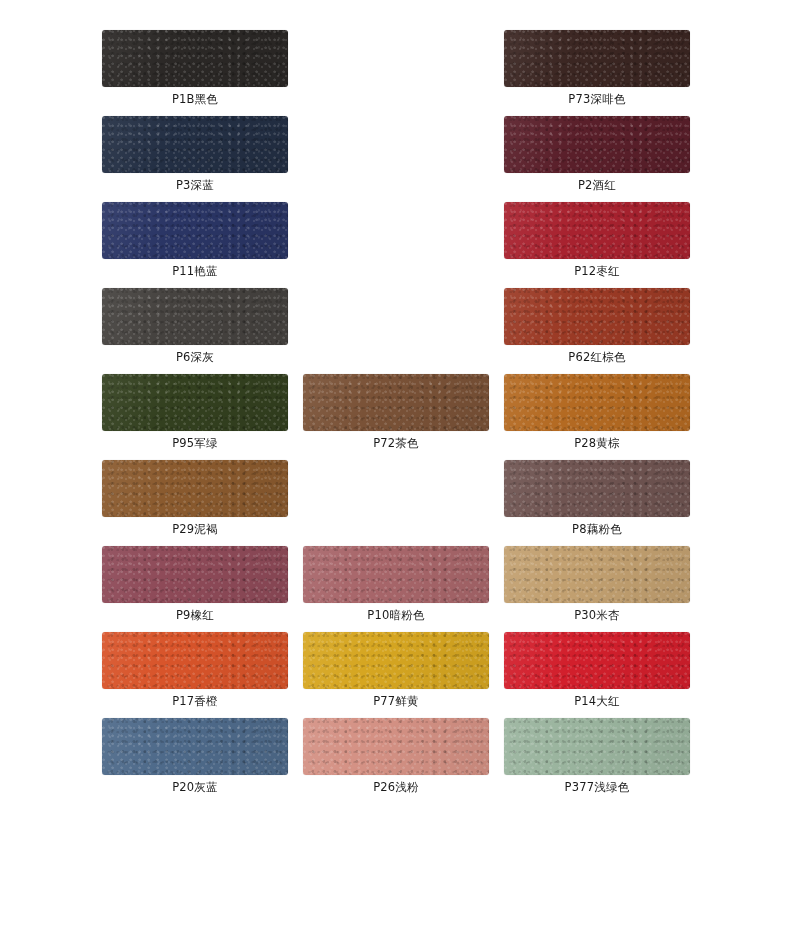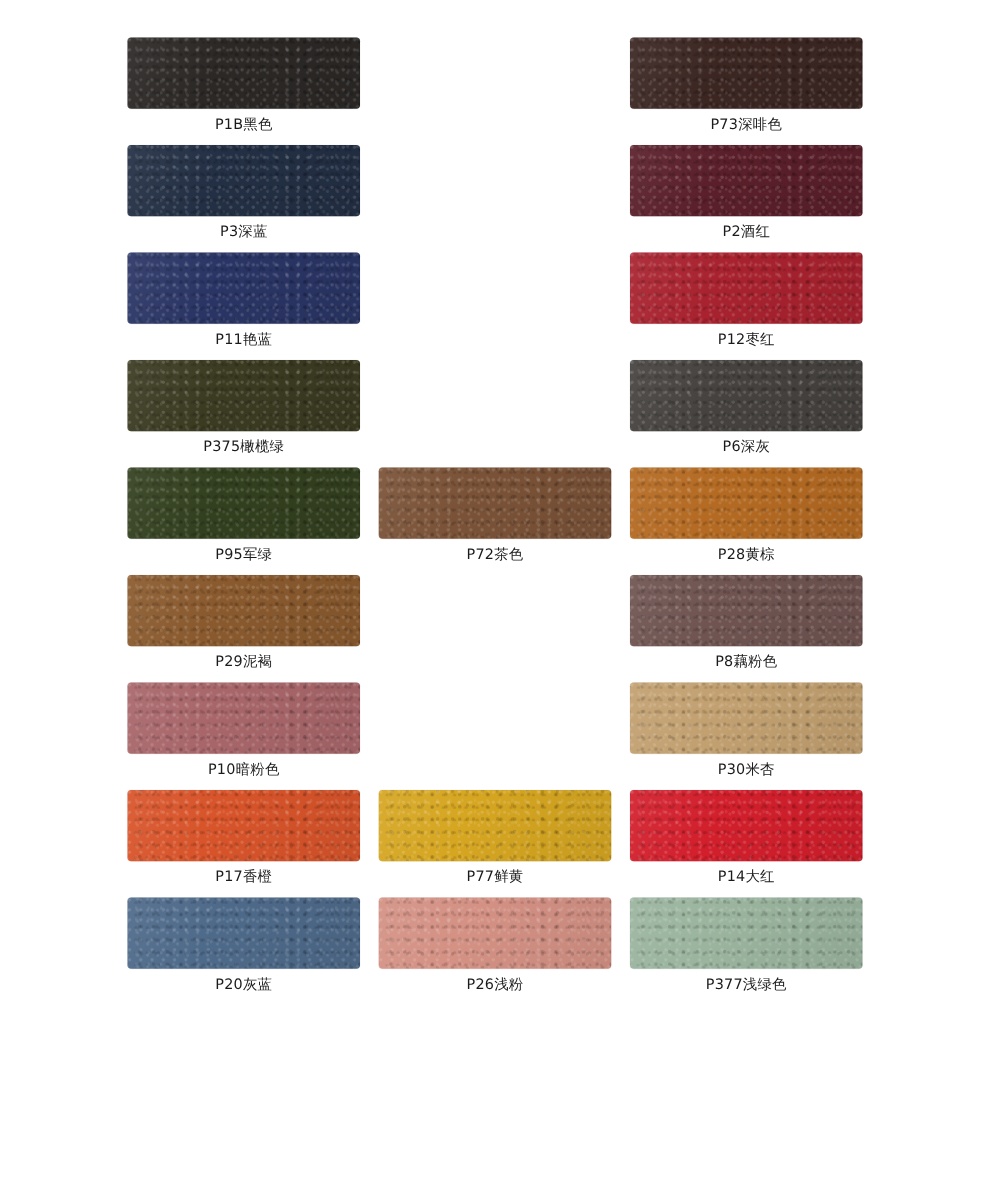--- a/index.html
+++ b/index.html
@@ -112,26 +112,26 @@
           <div class="swatch-chip" style="background-color: rgb(42, 53, 101);"></div>
           <div class="swatch-label">P11艳蓝</div>
         </div>
         <div class="swatch-cell">
           <div class="swatch-chip" style="background-color: rgb(168, 34, 47);"></div>
           <div class="swatch-label">P12枣红</div>
         </div>
       </div>
       <div class="swatch-row">
         <div class="swatch-cell">
-          <div class="swatch-chip" style="background-color: rgb(59, 59, 34);"></div>
-          <div class="swatch-label">P375橄榄绿</div>
+          <div class="swatch-chip" style="background-color: rgb(69, 66, 63);"></div>
+          <div class="swatch-label">P6深灰</div>
         </div>
         <div class="swatch-cell">
-          <div class="swatch-chip" style="background-color: rgb(69, 66, 63);"></div>
-          <div class="swatch-label">P6深灰</div>
+          <div class="swatch-chip" style="background-color: rgb(155, 58, 37);"></div>
+          <div class="swatch-label">P62红棕色</div>
         </div>
       </div>
       <div class="swatch-row">
         <div class="swatch-cell">
           <div class="swatch-chip" style="background-color: rgb(51, 64, 31);"></div>
           <div class="swatch-label">P95军绿</div>
         </div>
         <div class="swatch-cell">
           <div class="swatch-chip" style="background-color: rgb(122, 82, 55);"></div>
           <div class="swatch-label">P72茶色</div>
@@ -145,20 +145,24 @@
         <div class="swatch-cell">
           <div class="swatch-chip" style="background-color: rgb(138, 90, 46);"></div>
           <div class="swatch-label">P29泥褐</div>
         </div>
         <div class="swatch-cell">
           <div class="swatch-chip" style="background-color: rgb(111, 84, 81);"></div>
           <div class="swatch-label">P8藕粉色</div>
         </div>
       </div>
       <div class="swatch-row">
+        <div class="swatch-cell">
+          <div class="swatch-chip" style="background-color: rgb(142, 74, 88);"></div>
+          <div class="swatch-label">P9橡红</div>
+        </div>
         <div class="swatch-cell">
           <div class="swatch-chip" style="background-color: rgb(168, 102, 106);"></div>
           <div class="swatch-label">P10暗粉色</div>
         </div>
         <div class="swatch-cell">
           <div class="swatch-chip" style="background-color: rgb(194, 160, 112);"></div>
           <div class="swatch-label">P30米杏</div>
         </div>
       </div>
       <div class="swatch-row">

